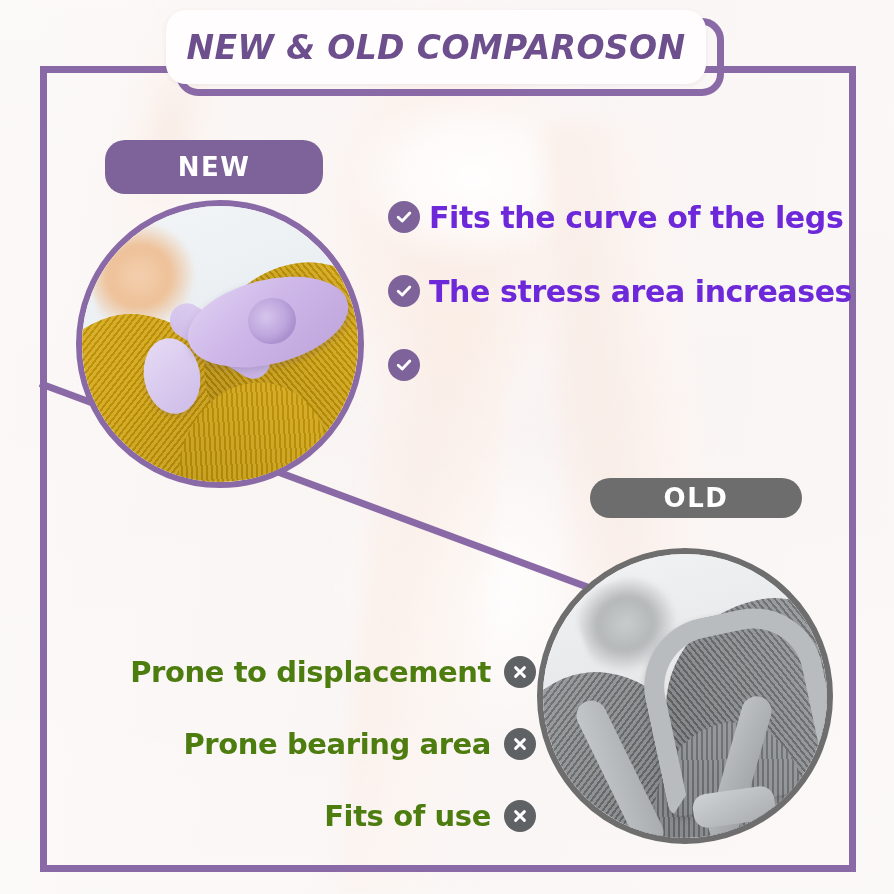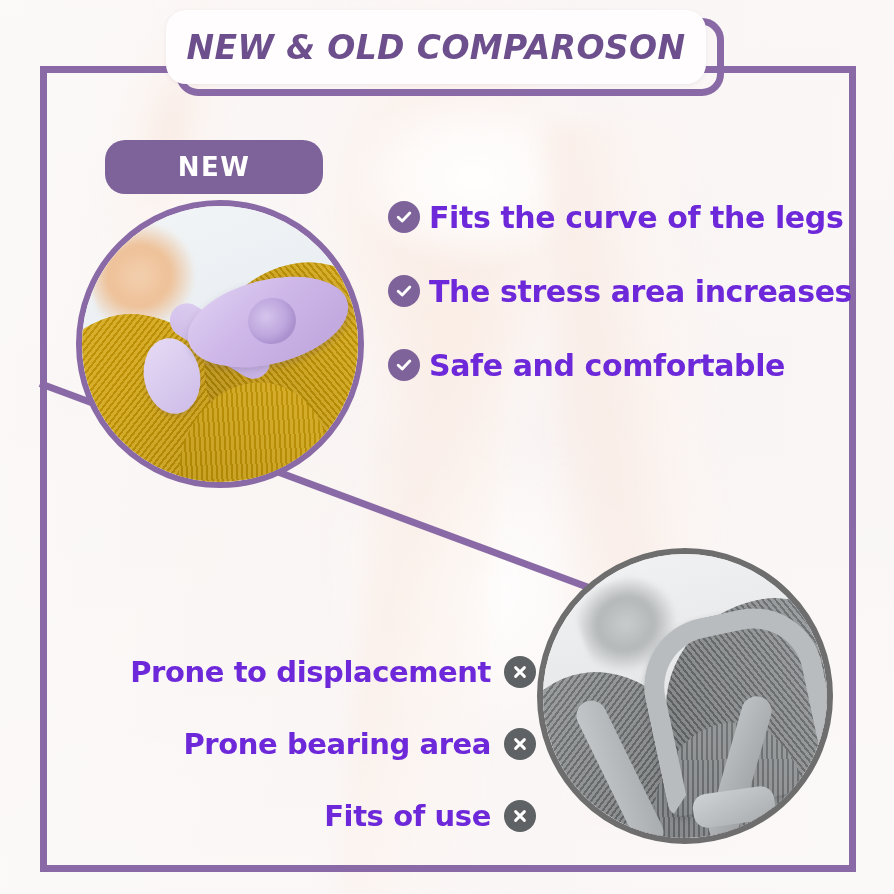--- a/index.html
+++ b/index.html
@@ -245,21 +245,21 @@
   .pro-text{
     font-family:"DejaVu Sans", sans-serif;
     font-size:30px;font-weight:bold;color:#6d28d9;white-space:nowrap;
     letter-spacing:-.4px;
   }
 
   .cons{position:absolute;left:66px;top:636px;width:470px;}
   .con-row{display:flex;align-items:center;justify-content:flex-end;gap:13px;height:72px;}
   .con-text{
     font-family:"DejaVu Sans", sans-serif;
-    font-size:29px;font-weight:bold;color:#6d28d9;white-space:nowrap;
+    font-size:29px;font-weight:bold;color:#4d7c0f;white-space:nowrap;
     letter-spacing:-.4px;
   }
 </style>
 </head>
 <body>
 
 <div id="stage">
 
   <div class="bg-layer bg-base"></div>
   <div class="bg-layer bg-arm"></div>
@@ -314,25 +314,27 @@
       </span>
       <span class="pro-text">The stress area increases</span>
     </div>
 
     <div class="pro-row">
       <span class="ico ico-check">
         <svg width="20" height="20" viewBox="0 0 20 20" aria-hidden="true">
           <path d="M4.2 10.2 L8.2 14.0 L15.8 6.0" fill="none" stroke="#ffffff" stroke-width="2.9" stroke-linecap="round" stroke-linejoin="round"></path>
         </svg>
       </span>
-      <span class="pro-text">Safe and comfortable</span>
-    </div>
-
-  </div>
-
+    </div>
+
+  </div>
+
+  <div class="badge badge-old">
+    <span>OLD</span>
+  </div>
 
   <div class="photo photo-old">
     <div class="ph-inner o-bg"></div>
     <div class="o-skin"></div>
     <div class="o-legL"></div>
     <div class="o-legR"></div>
     <div class="o-legR2"></div>
     <div class="o-armA"></div>
     <div class="o-armB"></div>
     <div class="o-clamp"></div>

